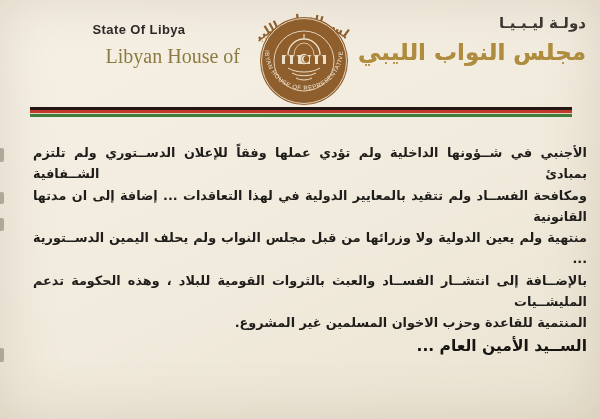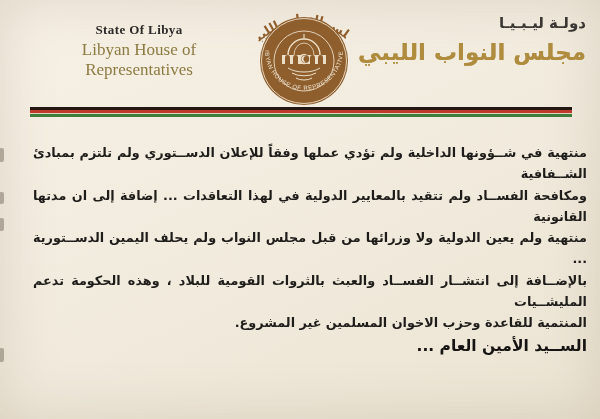--- a/index.html
+++ b/index.html
@@ -5,24 +5,24 @@
   html,body{margin:0;padding:0;}
   body{
     width:600px;height:419px;position:relative;overflow:hidden;
     background:linear-gradient(155deg,#f7f1e6 0%,#f2ecdf 45%,#ebe4d3 100%);
     font-family:"DejaVu Sans",sans-serif;
   }
   .vignette{position:absolute;inset:0;pointer-events:none;
     box-shadow:inset 0 0 55px rgba(140,120,90,.22);}
   
   .header-left{position:absolute;left:38px;top:22px;width:202px;text-align:center;}
-  .state-en{font-family:Liberation Serif, serif;font-weight:bold;font-size:13px;
+  .state-en{font-family:Liberation Sans, sans-serif;font-weight:bold;font-size:13px;
     color:#2c2a28;letter-spacing:.4px;}
-  .house-en{font-family:"Liberation Serif",serif;font-size:17px;color:#8c7b41;
-    line-height:1.02;margin-top:3px;}
+  .house-en{font-family:"Liberation Serif",serif;font-size:20px;color:#8c7b41;
+    line-height:1.02;margin-top:9px;text-align:right;}
   .header-right{position:absolute;right:14px;top:14px;width:176px;text-align:right;direction:rtl;}
   .state-ar{font-size:15px;font-weight:bold;color:#3b3733;letter-spacing:1px;}
   .council-ar{font-size:23px;font-weight:bold;color:#b08d3e;margin-top:7px;white-space:nowrap;
     text-shadow:0 0 .5px rgba(150,110,40,.6);}
   .seal{position:absolute;left:242px;top:1px;width:124px;height:106px;}
   
   .divider{position:absolute;top:107px;left:30px;right:28px;}
   .divider .s1{height:2.5px;background:#221712;}
   .divider .s2{height:3px;background:#bf3a2b;}
   .divider .s3{height:1px;background:#ddd4bf;}
@@ -37,21 +37,20 @@
   .smudge{position:absolute;left:-1px;width:5px;background:#5a4f42;opacity:.40;border-radius:2px;}
 </style>
 </head>
 <body>
 
 <div class="vignette"></div>
 
 <div class="header-left">
   <div class="state-en">State Of Libya</div>
   <div class="house-en">Libyan House of</div>
-  <div class="house-en">Representatives</div>
 </div>
 
 <div class="seal">
   <svg width="124" height="106" viewBox="0 0 124 106">
     <defs>
       <path id="topArc" d="M 18,40 Q 62,4 106,40" fill="none"></path>
       <path id="ringArc" d="M 23,50 a 39,39 0 0 0 78,0" fill="none"></path>
     </defs>
 
     <text font-size="12.5" font-weight="bold" fill="#8f5e2d" font-family="DejaVu Sans, sans-serif">
@@ -93,21 +92,21 @@
 
 <div class="divider">
   <div class="s1"></div>
   <div class="s2"></div>
   <div class="s3"></div>
   <div class="s4"></div>
 </div>
 
 <div class="body-text">
   <div class="p1">
-    <div class="line">منتهية في شــؤونها الداخلية ولم تؤدي عملها وفقاً للإعلان الدســتوري ولم تلتزم بمبادئ الشــفافية</div>
+    <div class="line">الأجنبي في شــؤونها الداخلية ولم تؤدي عملها وفقاً للإعلان الدســتوري ولم تلتزم بمبادئ الشــفافية</div>
     <div class="line">ومكافحة الفســاد ولم تتقيد بالمعايير الدولية في لهذا التعاقدات ... إضافة إلى ان مدتها القانونية</div>
     <div class="line">منتهية ولم يعين الدولية ولا وزرائها من قبل مجلس النواب ولم يحلف اليمين الدســتورية ...</div>
     <div class="line">بالإضــافة إلى انتشــار الفســاد والعبث بالثروات القومية للبلاد ، وهذه الحكومة تدعم المليشــيات</div>
     <div class="line end">المنتمية للقاعدة وحزب الاخوان المسلمين غير المشروع.</div>
   </div>
   <div class="salutation">الســيد الأمين العام ...</div>
 
 </div>
 
 <div class="smudge" style="top:148px;height:14px;"></div>

